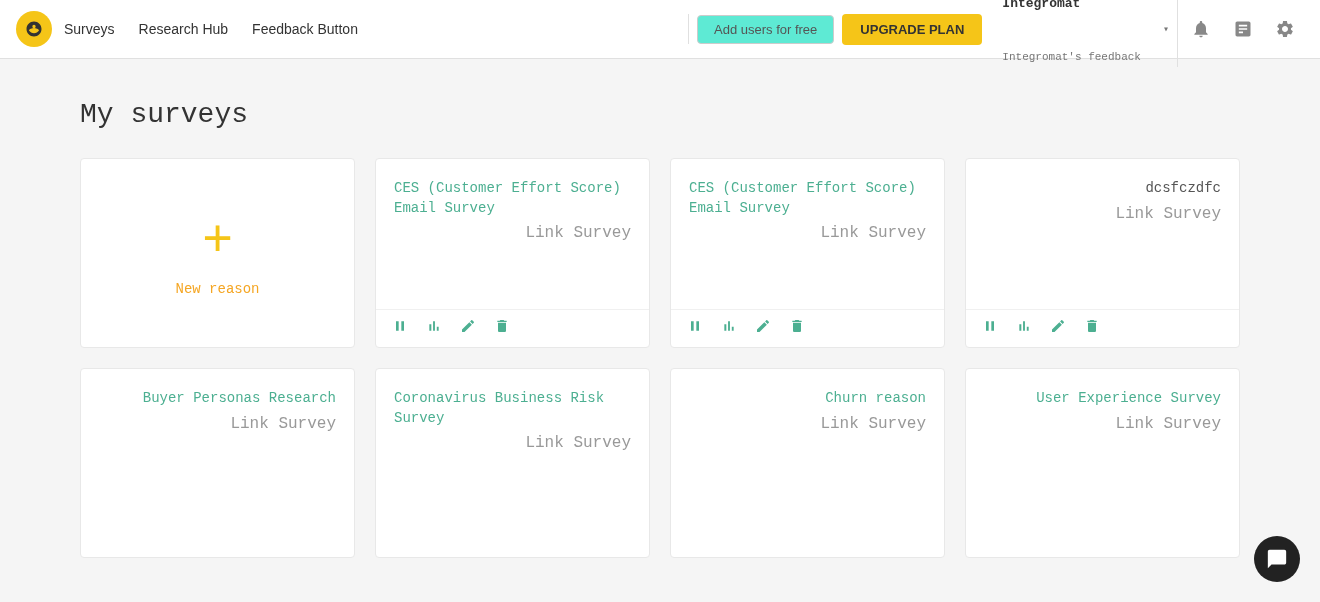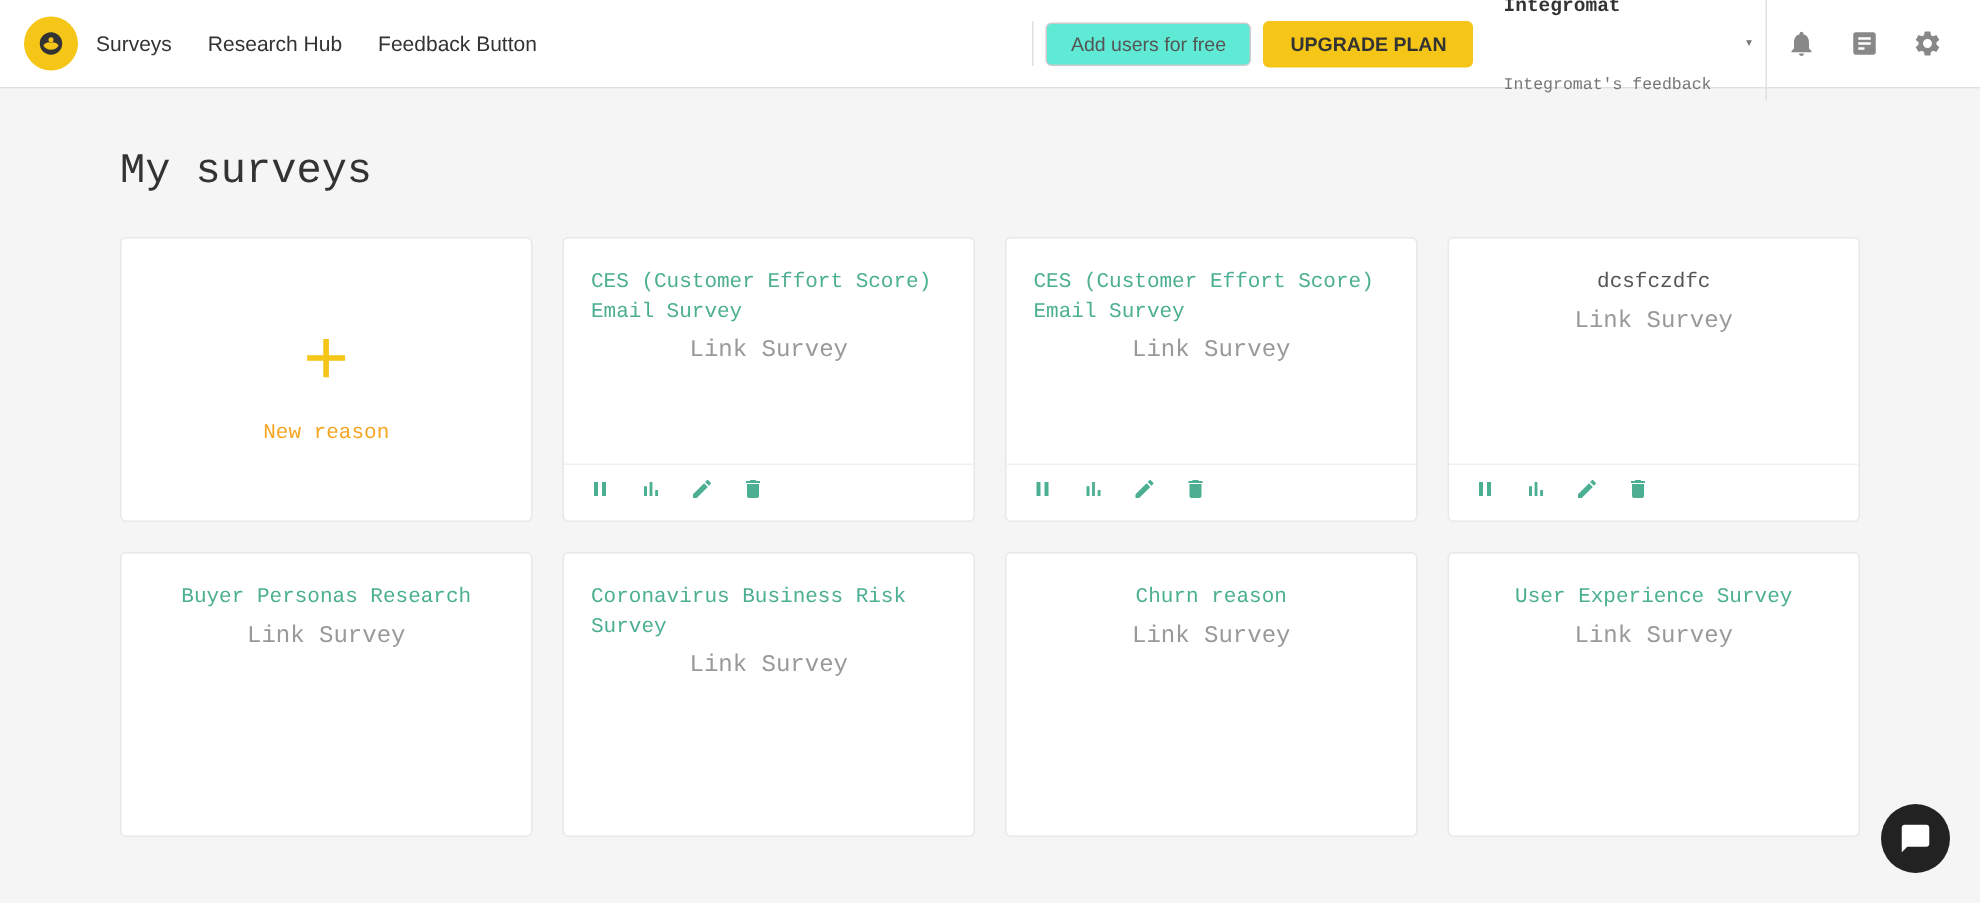--- a/index.html
+++ b/index.html
@@ -85,21 +85,21 @@
       min-height: 190px;
       display: flex;
       flex-direction: column;
       cursor: pointer;
     }
     .card-body {
       flex: 1;
       padding: 20px 18px 12px 18px;
       display: flex;
       flex-direction: column;
-      align-items: center;
+      align-items: flex-end;
       justify-content: flex-start;
     }
     .card-body.center {
       align-items: center;
       justify-content: center;
     }
     .card-title {
       font-size: 14px; font-weight: 500; color: #4caf91; line-height: 1.4;
       margin-bottom: 6px;
       text-decoration: none;

